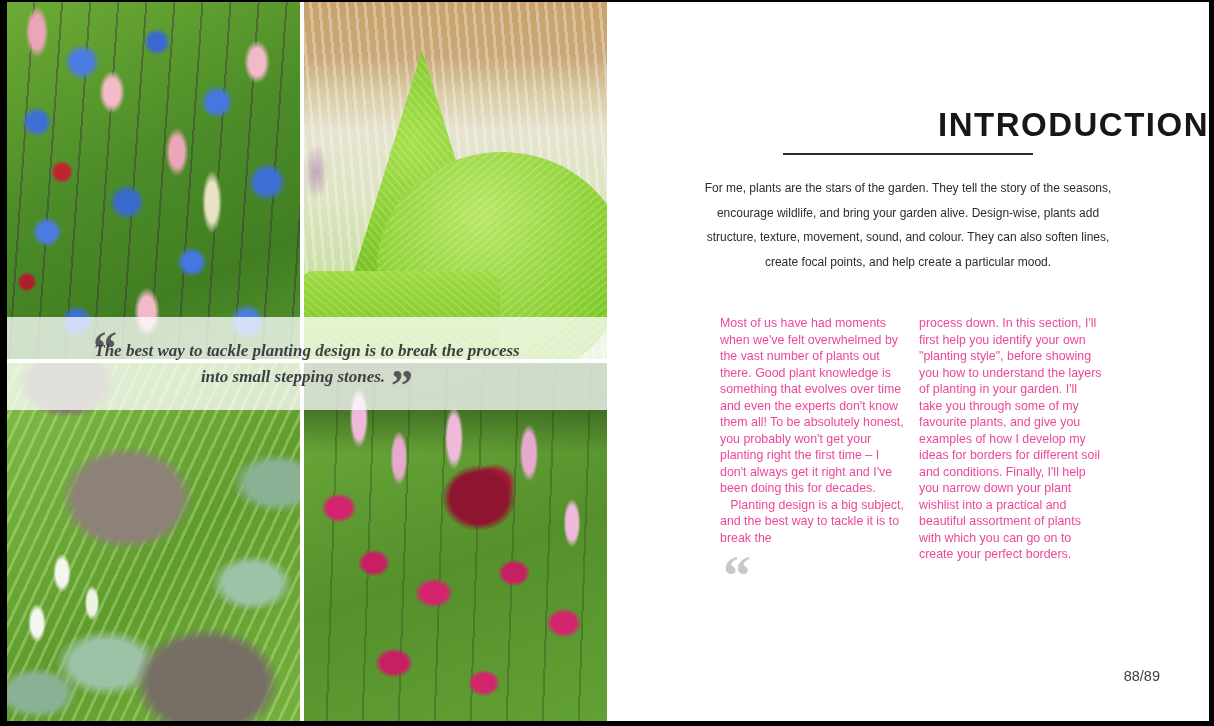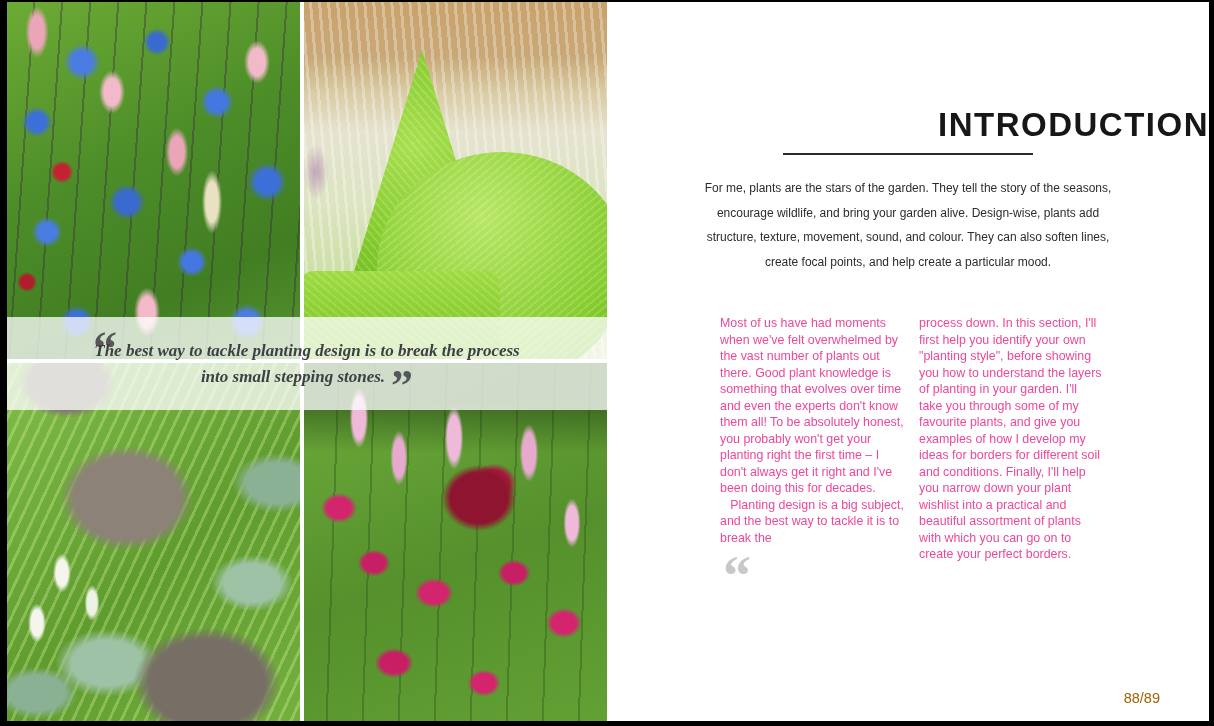--- a/index.html
+++ b/index.html
@@ -115,21 +115,21 @@
 
   .bottom-quote { position:absolute; top:546px; left:0; width:100%; }
   .bq-open { position:absolute; left:116px; top:0; font-family:"Liberation Serif", serif;
     font-weight:bold; font-size:56px; line-height:1; color:#c8c8c8; }
   .bq-text { position:relative; margin:0 auto; max-width:388px; text-align:center;
     font-family:"Liberation Serif", serif; font-style:italic; font-weight:600;
     font-size:18.5px; line-height:22.5px; color:#26262c; }
   .q-close-light { font-family:"Liberation Serif", serif; font-weight:bold; font-size:50px;
     line-height:0; vertical-align:-0.45em; color:#c8c8c8; margin-left:6px; font-style:normal; }
 
-  .page-num { position:absolute; right:49px; bottom:15px; font-size:14.5px; color:#a16207; }
+  .page-num { position:absolute; right:49px; bottom:37px; font-size:14.5px; color:#404040; }
 </style>
 </head>
 <body>
 
 <div class="spread">
 
   <div class="left-page">
     <div class="photo ph-tl"></div>
     <div class="photo ph-tr">
       <div class="cone"></div>

